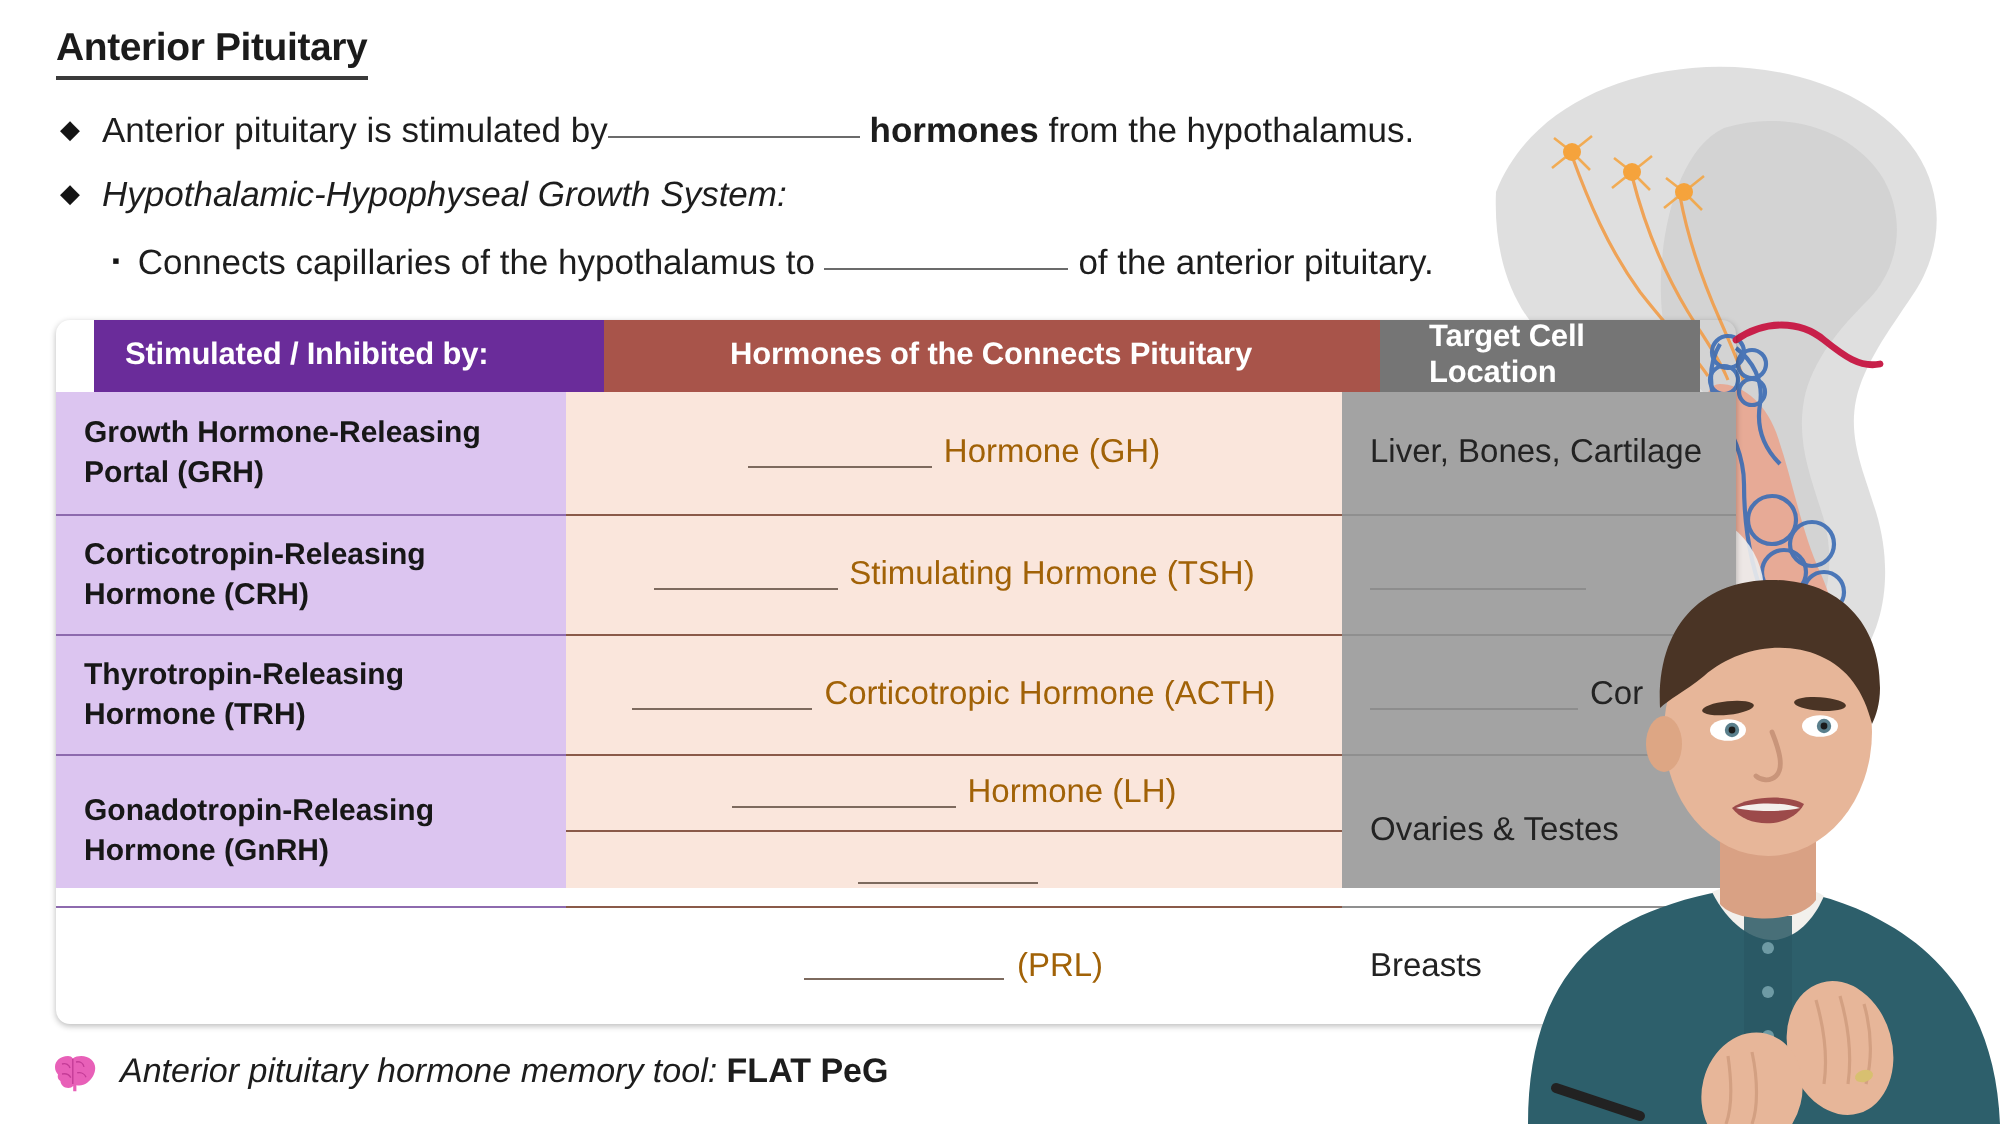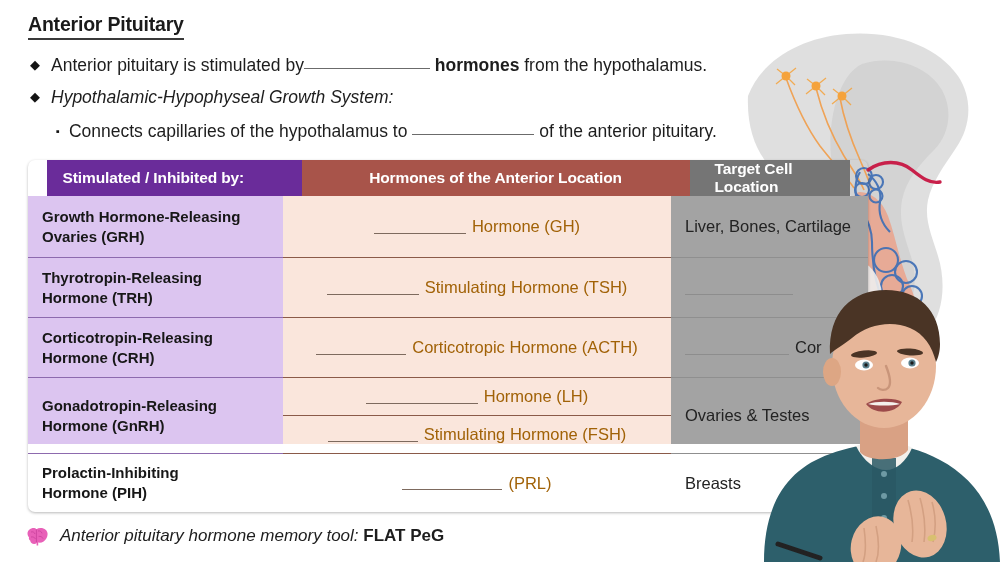--- a/index.html
+++ b/index.html
@@ -197,46 +197,42 @@
 
   <div class="bullet-row b3">
     <span class="sq">▪</span>
     <span class="btxt"><span>Connects capillaries of the hypothalamus to</span> <span class="blank-inline w2"></span> <span>of the anterior pituitary.</span></span>
   </div>
 
   <div class="tbl">
 
     <div class="trow hdr">
       <div class="c1">Stimulated / Inhibited by:</div>
-      <div class="c2">Hormones of the Anterior Location</div>
+      <div class="c2">Hormones of the Connects Pituitary</div>
       <div class="c3">Target Cell Location</div>
     </div>
 
     <div class="body-wrap">
 
       <div class="col-left">
         <div class="cellL h1">
           <span>Growth Hormone-Releasing</span>
-          <span>Ovaries (GRH)</span>
+          <span>Portal (GRH)</span>
+        </div>
+        <div class="cellL h3">
+          <span>Corticotropin-Releasing</span>
+          <span>Hormone (CRH)</span>
         </div>
         <div class="cellL h2">
           <span>Thyrotropin-Releasing</span>
           <span>Hormone (TRH)</span>
         </div>
-        <div class="cellL h3">
-          <span>Corticotropin-Releasing</span>
-          <span>Hormone (CRH)</span>
-        </div>
         <div class="cellL h45">
           <span>Gonadotropin-Releasing</span>
           <span>Hormone (GnRH)</span>
-        </div>
-        <div class="cellL h6 last">
-          <span>Prolactin-Inhibiting</span>
-          <span>Hormone (PIH)</span>
         </div>
       </div>
 
       <div class="col-mid">
         <div class="cellM h1">
           <span class="blank-cell bc-gh"></span>
             <span>Hormone (GH)</span>
         </div>
         <div class="cellM h2">
           <span class="blank-cell bc-tsh"></span>
@@ -245,21 +241,20 @@
         <div class="cellM h3">
           <span class="blank-cell bc-acth"></span>
             <span>Corticotropic Hormone (ACTH)</span>
         </div>
         <div class="cellM h4">
           <span class="blank-cell bc-lh"></span>
             <span>Hormone (LH)</span>
         </div>
         <div class="cellM h5">
           <span class="blank-cell bc-fsh"></span>
-            <span>Stimulating Hormone (FSH)</span>
         </div>
         <div class="cellM h6 last">
           <span class="blank-cell bc-prl"></span>
             <span>(PRL)</span>
         </div>
       </div>
 
       <div class="col-right">
         <div class="cellR h1">Liver, Bones, Cartilage</div>
         <div class="cellR h2">

